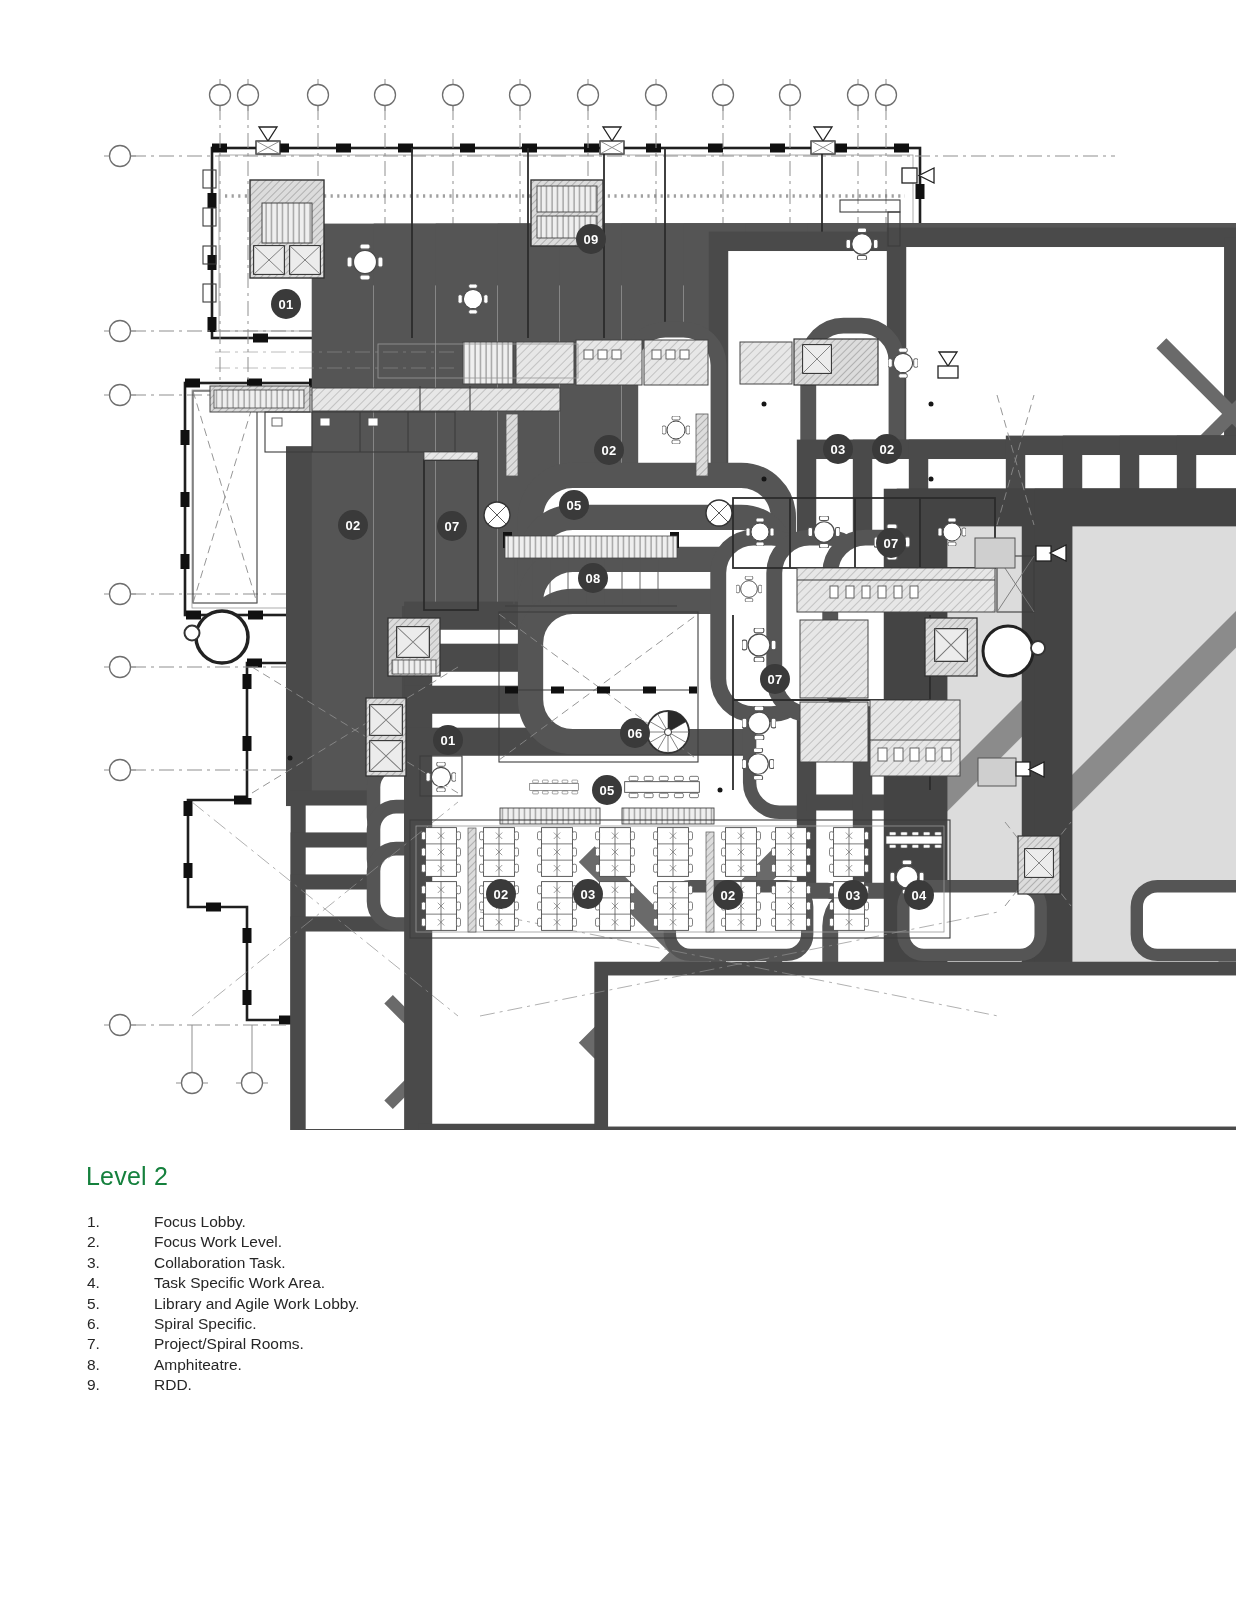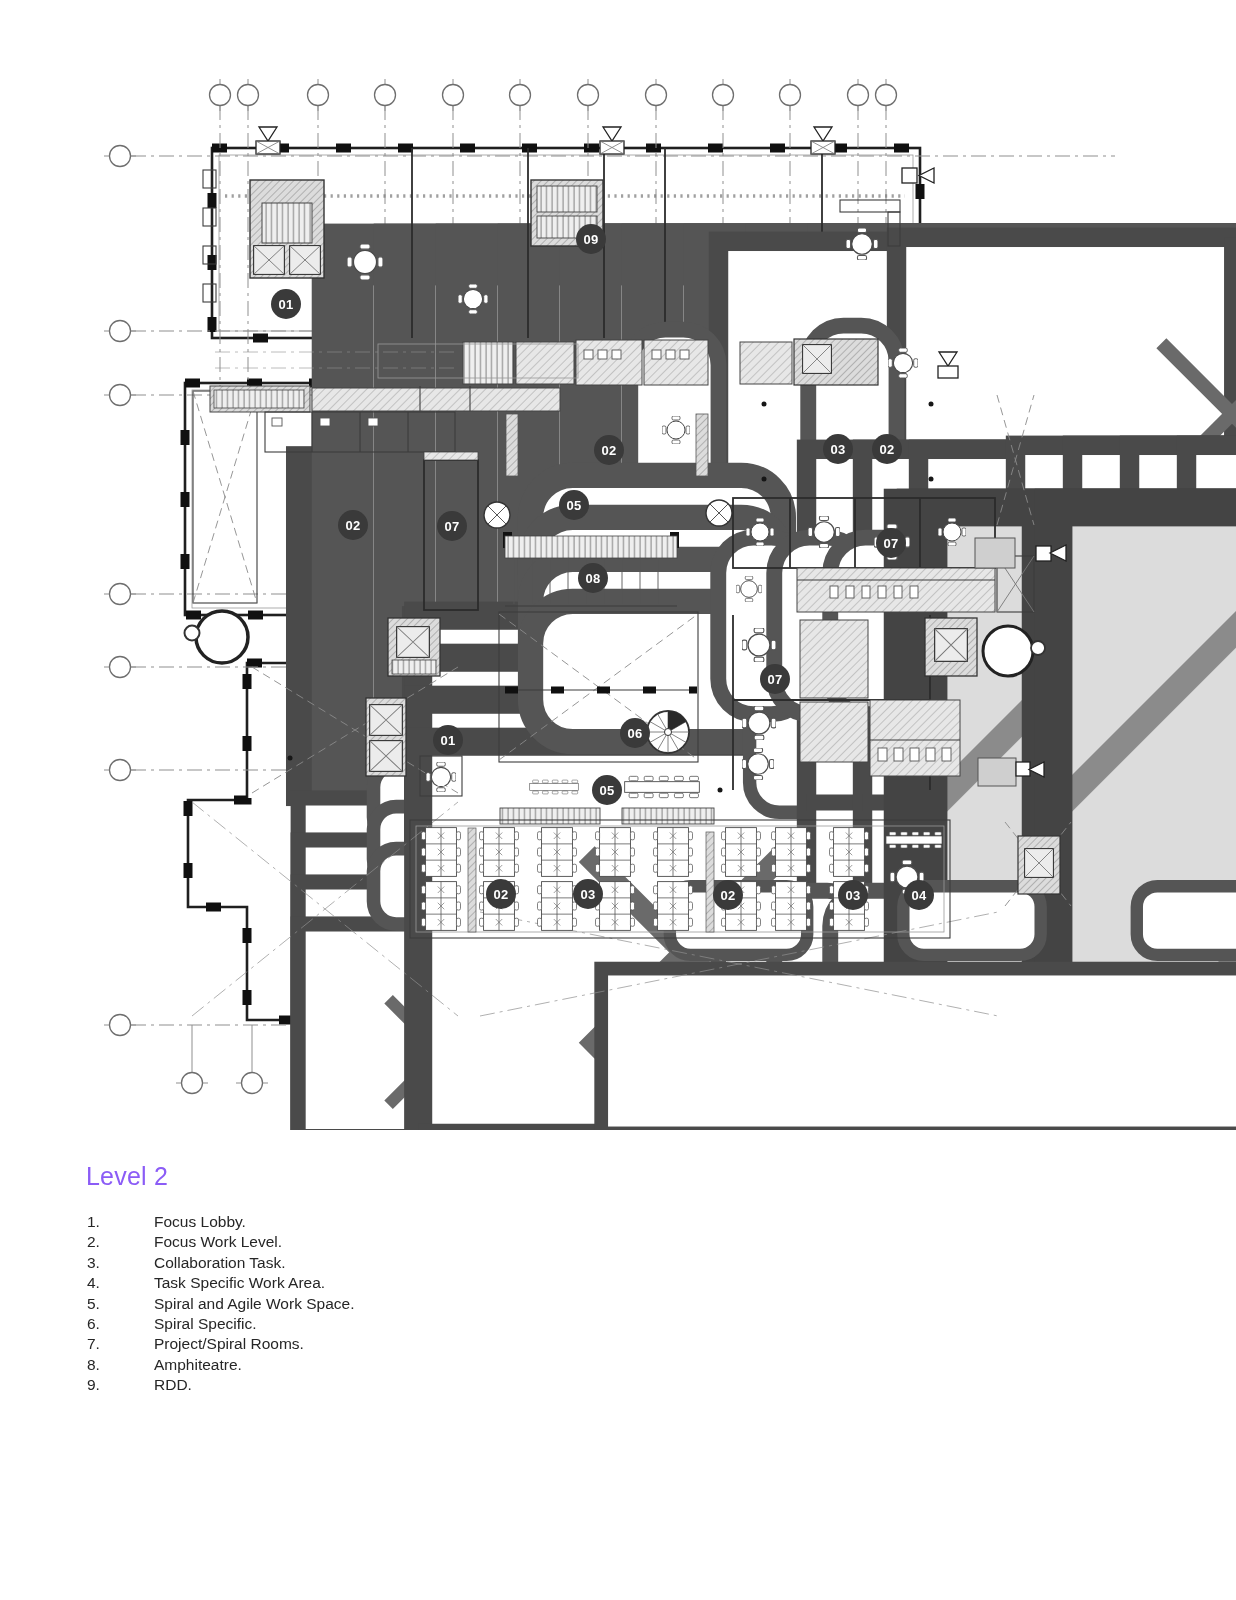--- a/index.html
+++ b/index.html
@@ -16,21 +16,21 @@
   .grid{stroke:#8f8f8f;stroke-width:1;fill:none;stroke-dasharray:15 5 3 5;}
   .gtick{stroke:#8f8f8f;stroke-width:1;fill:none;}
   .xv{stroke:#8a8a8a;stroke-width:.9;fill:none;stroke-dasharray:8 5;}
   .bub{fill:#fff;stroke:#6e6e6e;stroke-width:1.3;}
   .scallop{stroke:#777;stroke-width:3.4;stroke-dasharray:2.2 4.4;fill:none;opacity:.7;}
   .fix{fill:#fff;stroke:#555;stroke-width:.9;}
   .dot{fill:#161616;}
   .glyph{fill:#fff;stroke:#222;stroke-width:1.3;}
   .mtxt{font:bold 13px "Liberation Sans",sans-serif;text-anchor:middle;letter-spacing:.3px;}
   
-  .title{position:absolute;left:86px;top:1162px;font-size:25px;font-weight:400;color:#8b5cf6;letter-spacing:.2px;}
+  .title{position:absolute;left:86px;top:1162px;font-size:25px;font-weight:400;color:#15803d;letter-spacing:.2px;}
   .legend{position:absolute;left:87px;top:1212px;font-size:15.5px;color:#262626;}
   .lrow{line-height:20.4px;white-space:nowrap;}
   .lnum{display:inline-block;width:67px;}
 </style>
 </head>
 <body>
 
 <div class="page">
 
 <svg width="1236" height="1130" viewBox="0 0 1236 1130">
@@ -643,20 +643,20 @@
         </g>
       </g>
 </svg>
 
 <div class="title">Level 2</div>
 <div class="legend" id="legend-list">
       <div class="lrow"><span class="lnum">1.</span><span class="llab">Focus Lobby.</span></div>
       <div class="lrow"><span class="lnum">2.</span><span class="llab">Focus Work Level.</span></div>
       <div class="lrow"><span class="lnum">3.</span><span class="llab">Collaboration Task.</span></div>
       <div class="lrow"><span class="lnum">4.</span><span class="llab">Task Specific Work Area.</span></div>
-      <div class="lrow"><span class="lnum">5.</span><span class="llab">Spiral and Agile Work Space.</span></div>
+      <div class="lrow"><span class="lnum">5.</span><span class="llab">Library and Agile Work Lobby.</span></div>
       <div class="lrow"><span class="lnum">6.</span><span class="llab">Spiral Specific.</span></div>
       <div class="lrow"><span class="lnum">7.</span><span class="llab">Project/Spiral Rooms.</span></div>
       <div class="lrow"><span class="lnum">8.</span><span class="llab">Amphiteatre.</span></div>
       <div class="lrow"><span class="lnum">9.</span><span class="llab">RDD.</span></div>
     </div>
 
 </div>
 
 </body></html>

